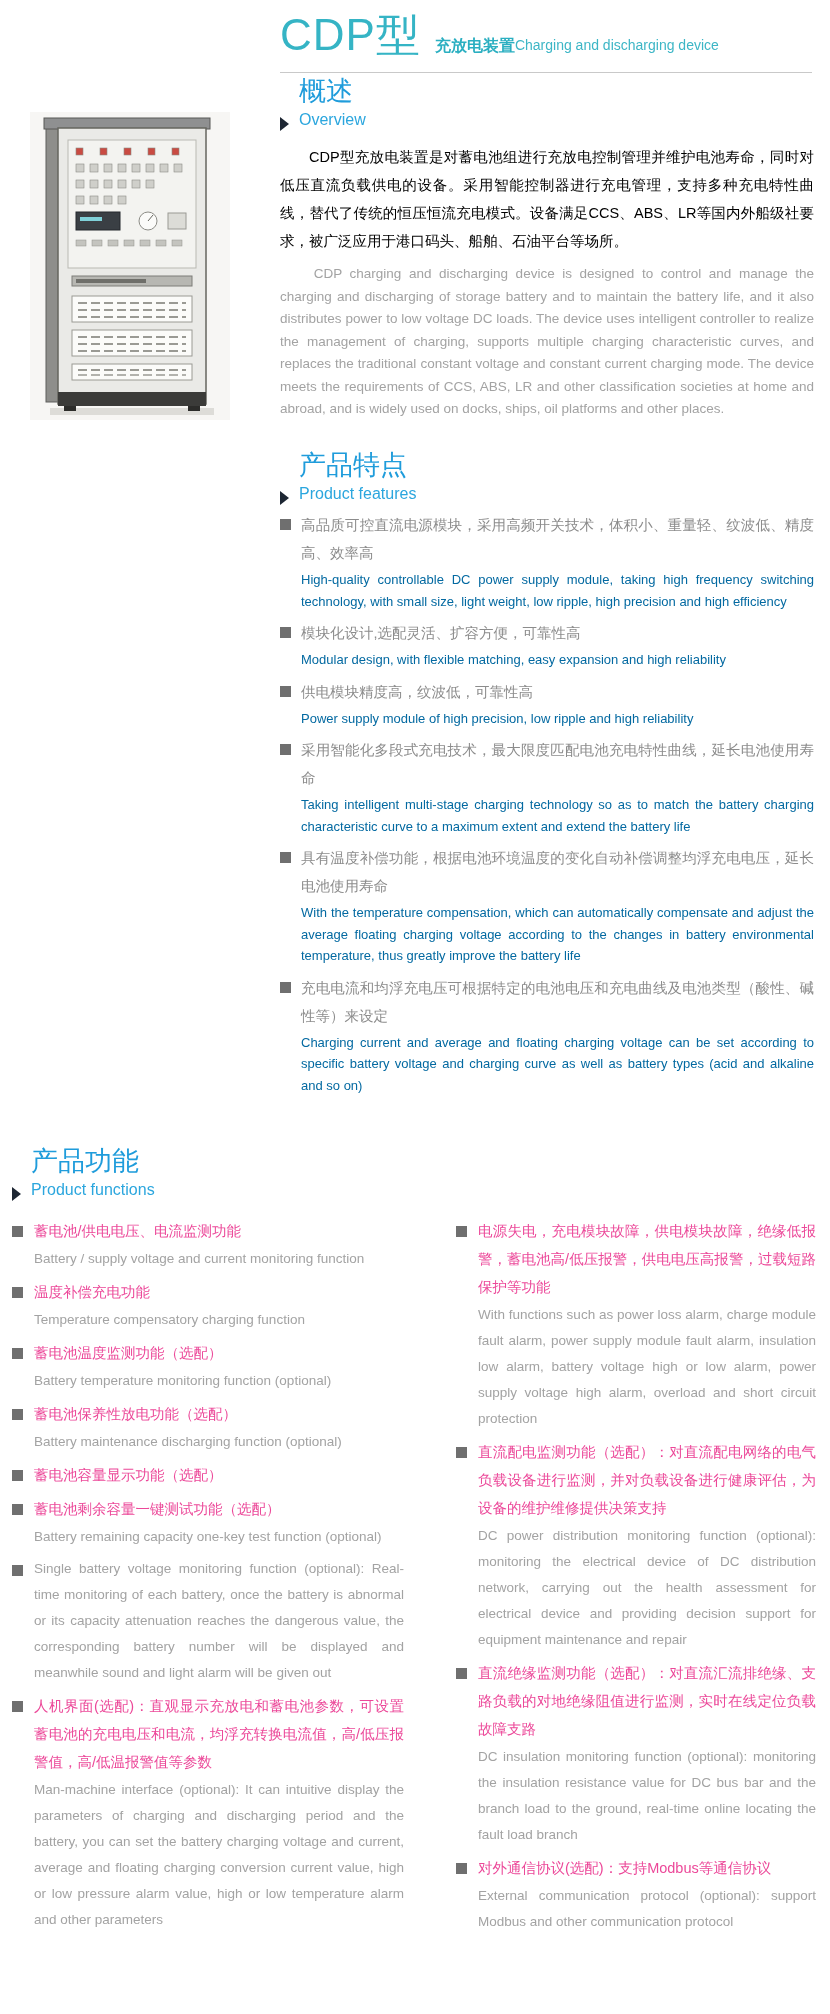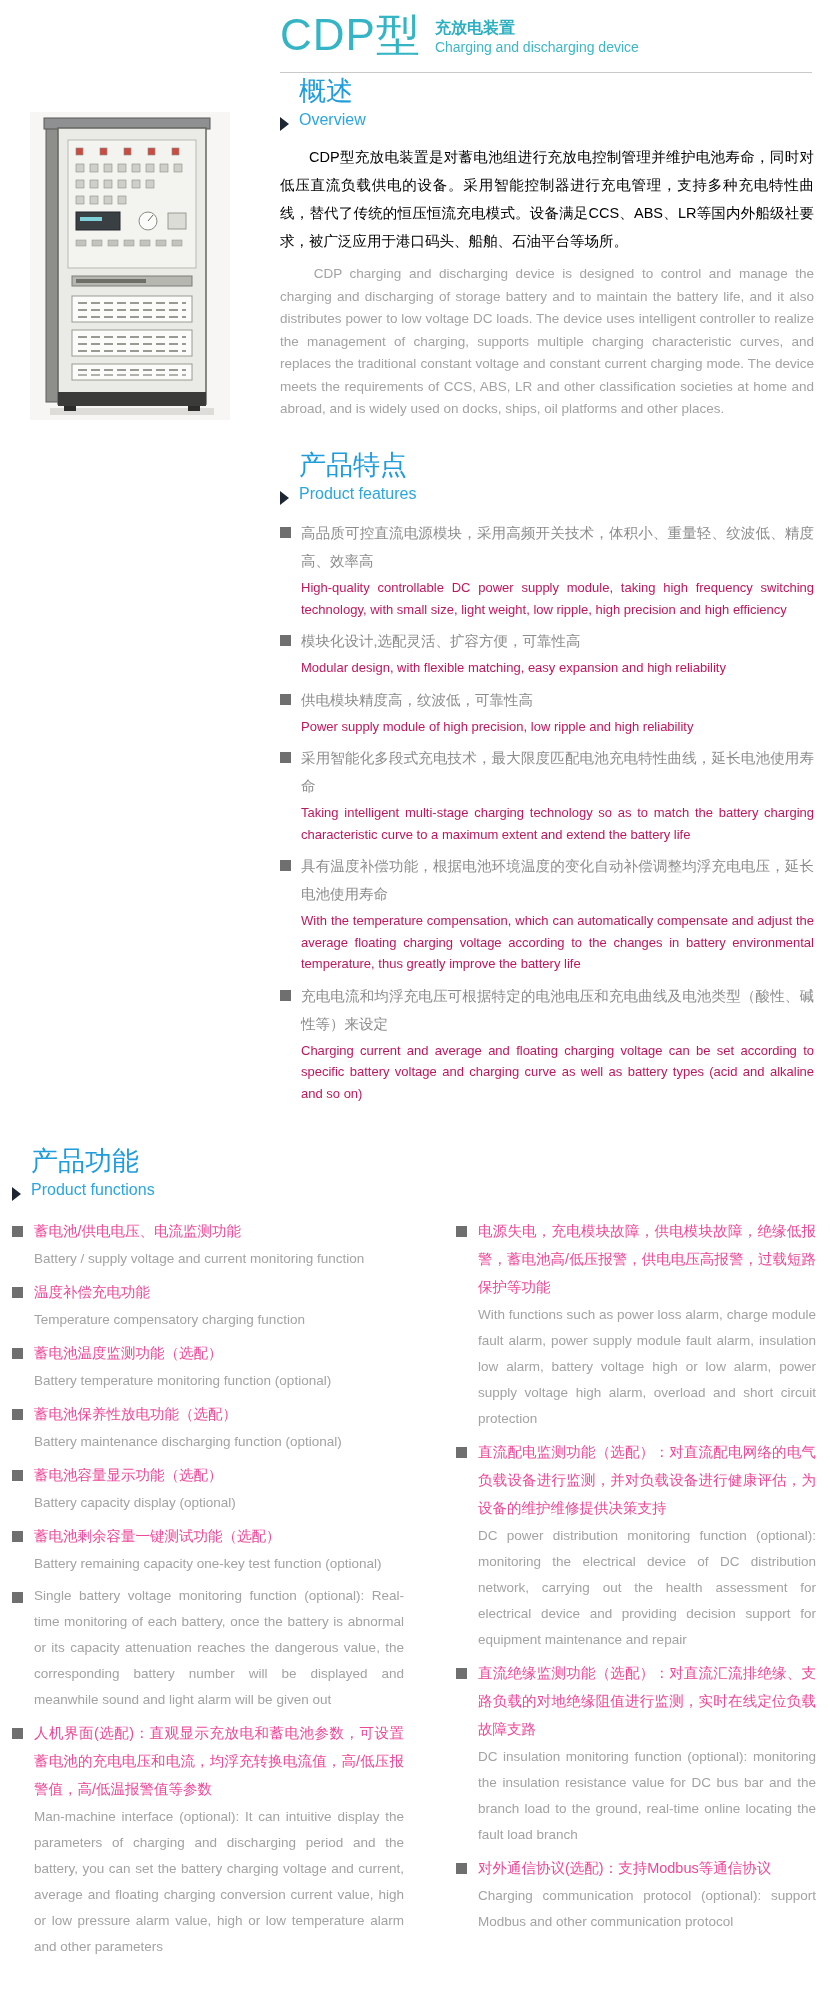--- a/index.html
+++ b/index.html
@@ -7,21 +7,21 @@
   body {
     width:830px; height:2014px; position:relative; overflow:hidden;
     font-family:"Liberation Sans","DejaVu Sans",sans-serif;
     -webkit-font-smoothing:antialiased;
   }
 
   
   .hdr { position:absolute; left:280px; top:12px; right:18px; }
   .title-row { display:flex; align-items:flex-end; gap:14px; }
   .model { font-size:44px; line-height:46px; color:#35b4c5; letter-spacing:1px; font-weight:400; }
-  .title-stack { display:flex; flex-direction:column; padding-bottom:2px; }
+  .title-stack { display:flex; flex-direction:row; padding-bottom:2px; }
   .pname-cn { font-size:16px; font-weight:bold; color:#2bafc1; line-height:20px; }
   .pname-en { font-size:14px; color:#3db6c6; line-height:18px; }
   .hdr-rule { position:absolute; left:280px; right:18px; top:72px; height:1px; background:#c9c9c9; }
 
   
   .photo { position:absolute; left:30px; top:112px; width:200px; height:308px; background:#f7f6f4; }
 
   
   .sec-head { display:flex; align-items:flex-end; gap:10px; }
   .tri { width:0; height:0; border-left:9px solid #1d2633; border-top:7px solid transparent;
@@ -31,25 +31,25 @@
 
   
   .col-right { position:absolute; left:280px; width:534px; }
   .overview { top:76px; }
   .para-cn { margin-top:12px; font-size:14.5px; color:#000000; line-height:28px;
              text-align:justify; text-indent:2em; }
   .para-en { margin-top:8px; font-size:13.5px; color:#a3a3a3; line-height:22.5px;
              text-align:justify; text-indent:2.5em; }
 
   .features { top:450px; }
-  .list { list-style:none; margin-top:14px; }
+  .list { list-style:none; margin-top:6px; }
   .item { position:relative; padding-left:21px; margin-bottom:7px; }
   .sq { position:absolute; left:0; top:8px; width:11px; height:11px; background:#6f6f6f; }
   .item-cn { font-size:14.5px; color:#8c8c8c; line-height:28px; text-align:justify; }
-  .item-en { font-size:13px; color:#be185d; line-height:21.5px; text-align:justify; margin-top:2px; }
+  .item-en { font-size:13px; color:#0369a1; line-height:21.5px; text-align:justify; margin-top:2px; }
 
   
   .functions { position:absolute; left:12px; right:14px; top:1146px; }
   .fn-cols { display:flex; margin-top:16px; }
   .fn-left { width:392px; flex:none; }
   .fn-right { margin-left:52px; flex:1; }
   .fn-item { position:relative; padding-left:22px; margin-bottom:6px; }
   .fn-item .sq { top:9px; }
   .fn-cn { font-size:14.5px; color:#ec4899; line-height:28px; text-align:justify; }
   .fn-en { font-size:13.5px; color:#a3a3a3; line-height:26px; text-align:justify; margin-top:1px; }
@@ -230,21 +230,20 @@
         <div class="fn-en">Battery temperature monitoring function (optional)</div>
       </div>
       <div class="fn-item">
         <span class="sq"></span>
         <div class="fn-cn">蓄电池保养性放电功能（选配）</div>
         <div class="fn-en">Battery maintenance discharging function (optional)</div>
       </div>
       <div class="fn-item">
         <span class="sq"></span>
         <div class="fn-cn">蓄电池容量显示功能（选配）</div>
-        <div class="fn-en">Battery capacity display (optional)</div>
       </div>
       <div class="fn-item">
         <span class="sq"></span>
         <div class="fn-cn">蓄电池剩余容量一键测试功能（选配）</div>
         <div class="fn-en">Battery remaining capacity one-key test function (optional)</div>
       </div>
       <div class="fn-item">
         <span class="sq"></span>
         <div class="fn-en">Single battery voltage monitoring function (optional): Real-time monitoring of each battery, once the battery is abnormal or its capacity attenuation reaches the dangerous value, the corresponding battery number will be displayed and meanwhile sound and light alarm will be given out</div>
       </div>
@@ -267,17 +266,17 @@
         <div class="fn-en">DC power distribution monitoring function (optional): monitoring the electrical device of DC distribution network, carrying out the health assessment for electrical device and providing decision support for equipment maintenance and repair</div>
       </div>
       <div class="fn-item">
         <span class="sq"></span>
         <div class="fn-cn">直流绝缘监测功能（选配）：对直流汇流排绝缘、支路负载的对地绝缘阻值进行监测，实时在线定位负载故障支路</div>
         <div class="fn-en">DC insulation monitoring function (optional): monitoring the insulation resistance value for DC bus bar and the branch load to the ground, real-time online locating the fault load branch</div>
       </div>
       <div class="fn-item">
         <span class="sq"></span>
         <div class="fn-cn">对外通信协议(选配)：支持Modbus等通信协议</div>
-        <div class="fn-en">Charging communication protocol (optional): support Modbus and other communication protocol</div>
+        <div class="fn-en">External communication protocol (optional): support Modbus and other communication protocol</div>
       </div>
     </div>
   </div>
 </section>
 
 </body></html>

